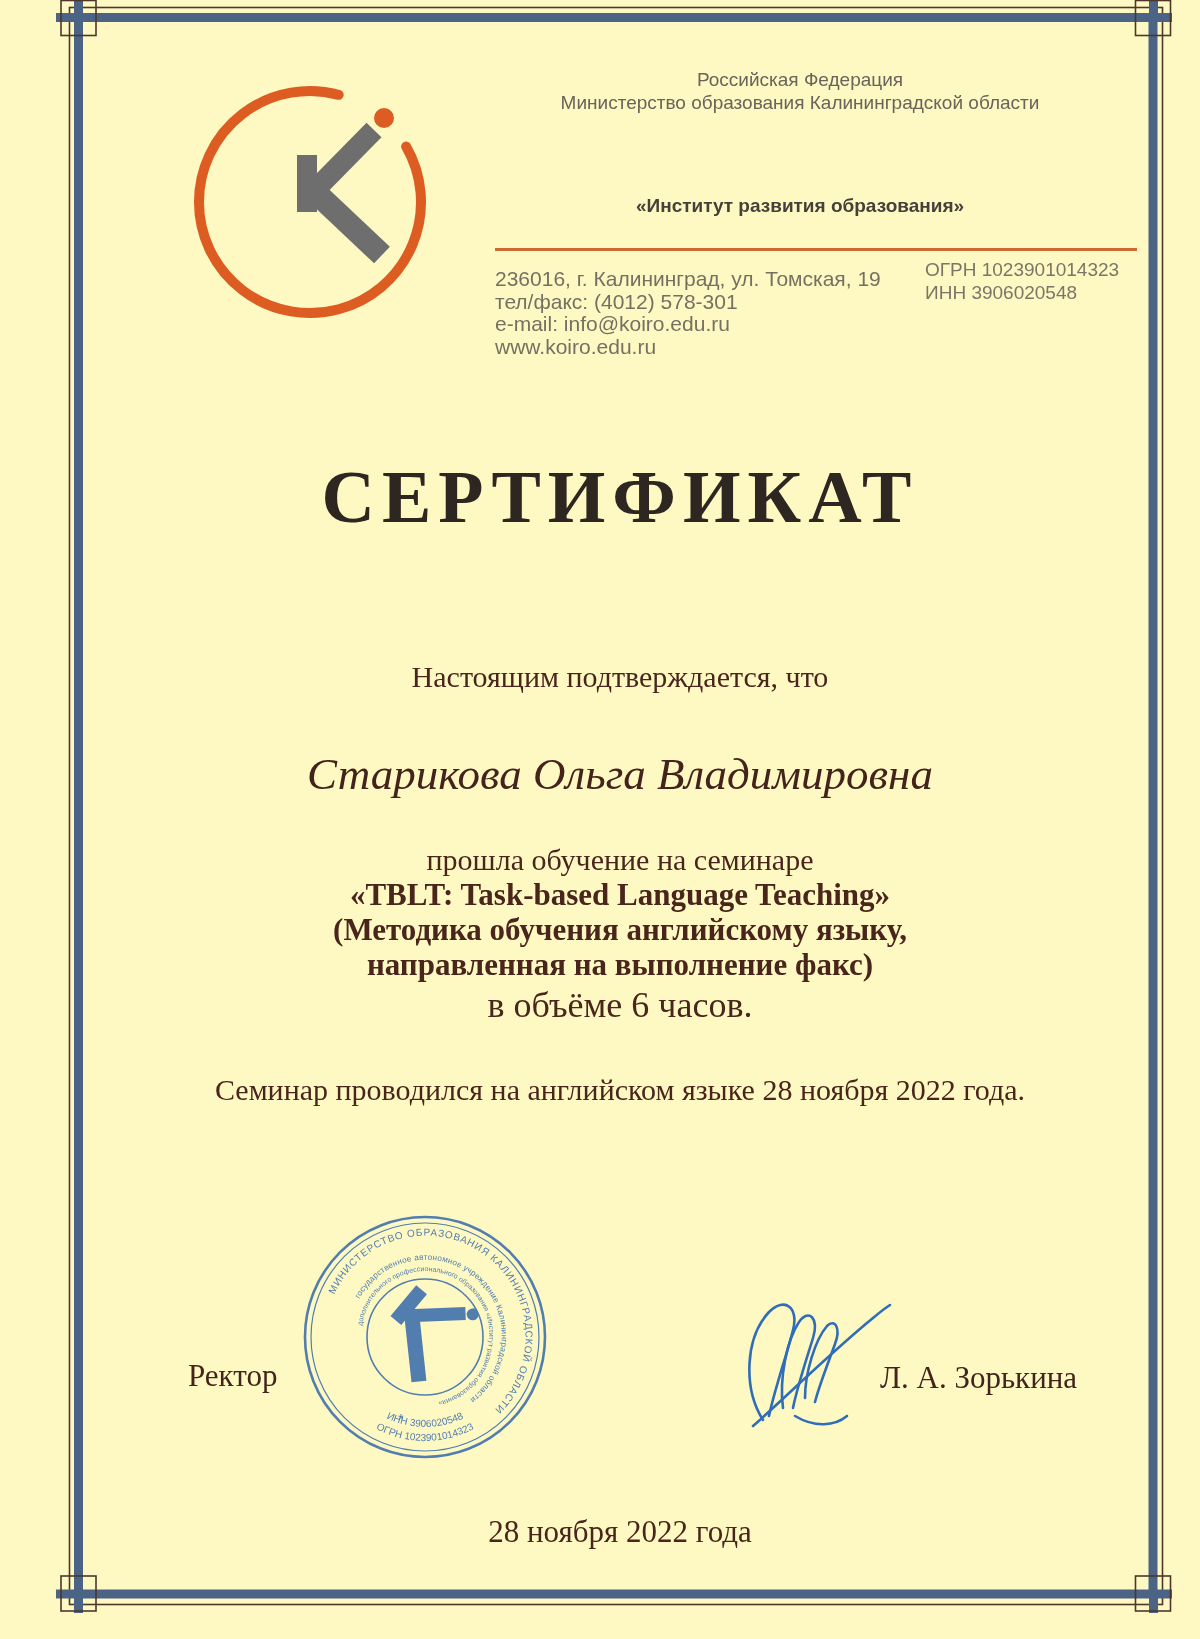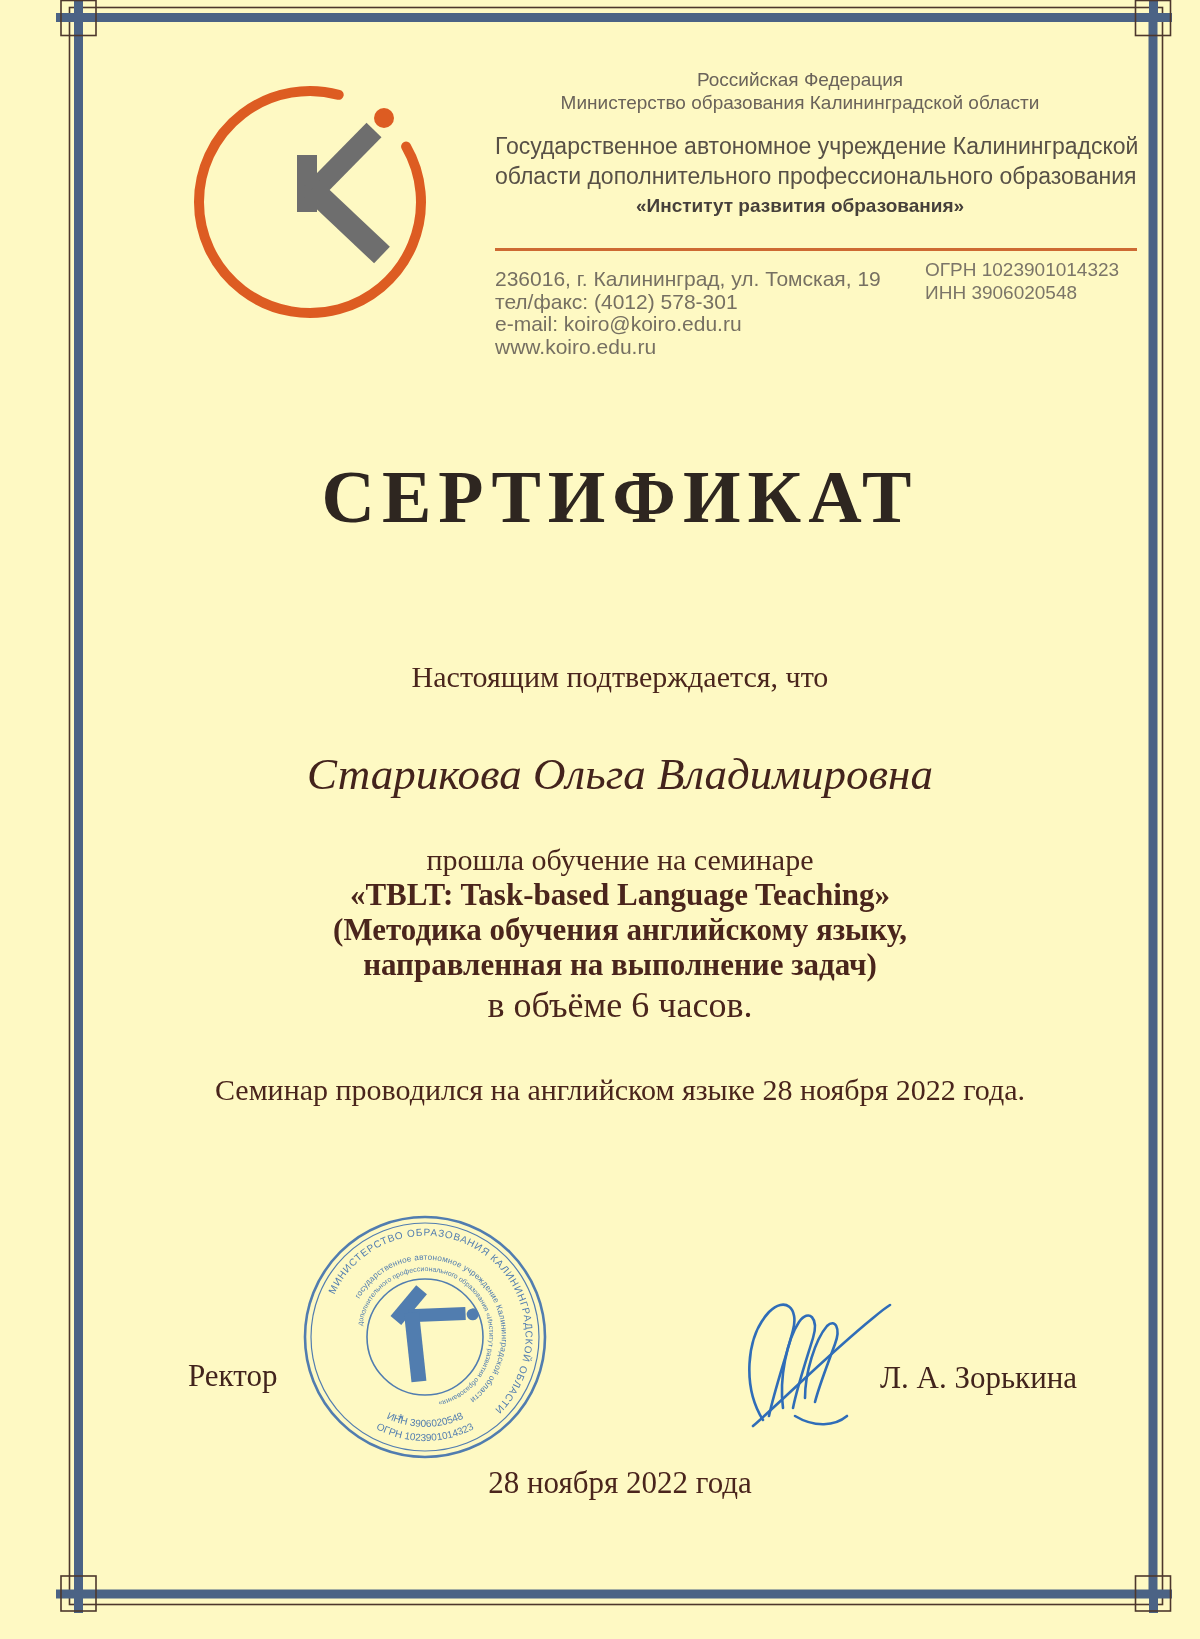--- a/index.html
+++ b/index.html
@@ -25,21 +25,21 @@
   .cert-title{top:455px;font-size:74px;font-weight:bold;letter-spacing:7px;color:#2e2620;}
   .statement{top:660px;font-size:30px;}
   .recipient{top:748px;font-size:45px;font-style:italic;color:#43231c;}
   .course-intro{top:843px;font-size:30px;}
   .course-name{top:877px;font-size:31px;font-weight:bold;}
   .course-sub1{top:912px;font-size:31px;font-weight:bold;}
   .course-sub2{top:947px;font-size:31px;font-weight:bold;}
   .course-vol{top:984px;font-size:36px;}
   .seminar{top:1073px;font-size:30px;}
   .referent{top:1150px;font-size:30px;}
-  .date-line{top:1465px;font-size:31px;}
+  .date-line{top:1514px;font-size:31px;}
   .rector{left:188px;top:1358px;font-size:31px;color:#42241c;}
   .signer-name{left:880px;top:1360px;font-size:31px;color:#42241c;}
   svg{display:block;}
 </style>
 </head>
 <body>
 
 <div class="page">
 
   <svg class="abs" style="left:0;top:0;" width="1200" height="1639" viewBox="0 0 1200 1639">
@@ -77,46 +77,42 @@
       <path d="M127,112 L197,178" stroke-width="23" fill="none"></path>
     </g>
 
     <circle cx="199" cy="41" r="10" fill="#dd5c22"></circle>
   </svg>
 
   <div class="abs hdr-sans hdr-top">
     <div>Российская Федерация</div>
     <div>Министерство образования Калининградской области</div>
   </div>
-  <div class="abs hdr-sans hdr-org">
-    <div>Государственное автономное учреждение Калининградской</div>
-    <div>области дополнительного профессионального образования</div>
-  </div>
   <div class="abs hdr-sans hdr-institute">«Институт развития образования»</div>
 
   <div class="abs orange-rule"></div>
 
   <div class="abs hdr-sans hdr-contact">
     <div>236016, г. Калининград, ул. Томская, 19</div>
     <div>тел/факс: (4012) 578-301</div>
-    <div>e-mail: koiro@koiro.edu.ru</div>
+    <div>e-mail: info@koiro.edu.ru</div>
     <div>www.koiro.edu.ru</div>
   </div>
   <div class="abs hdr-sans hdr-reg">
     <div>ОГРН 1023901014323</div>
     <div>ИНН 3906020548</div>
   </div>
 
   <div class="abs mainline cert-title">СЕРТИФИКАТ</div>
   <div class="abs mainline statement">Настоящим подтверждается, что</div>
   <div class="abs mainline recipient">Старикова Ольга Владимировна</div>
   <div class="abs mainline course-intro">прошла обучение на семинаре</div>
   <div class="abs mainline course-name">«TBLT: Task-based Language Teaching»</div>
   <div class="abs mainline course-sub1">(Методика обучения английскому языку,</div>
-  <div class="abs mainline course-sub2">направленная на выполнение задач)</div>
+  <div class="abs mainline course-sub2">направленная на выполнение факс)</div>
   <div class="abs mainline course-vol">в объёме 6 часов.</div>
   <div class="abs mainline seminar">Семинар проводился на английском языке 28 ноября 2022 года.</div>
 
   <div class="abs rector">Ректор</div>
 
   <svg class="abs" style="left:300px;top:1212px;opacity:0.88;" width="250" height="250" viewBox="0 0 250 250">
     <defs>
       <path id="pOuter" d="M34.4,82.7 A100,100 0 1 1 215.6,167.3 A100,100 0 1 1 34.4,82.7"></path>
       <path id="pOgrn" d="M45.3,191.8 A104,104 0 0 0 204.7,191.8"></path>
       <path id="pInn" d="M61.4,188.6 A90,90 0 0 0 188.6,188.6"></path>

